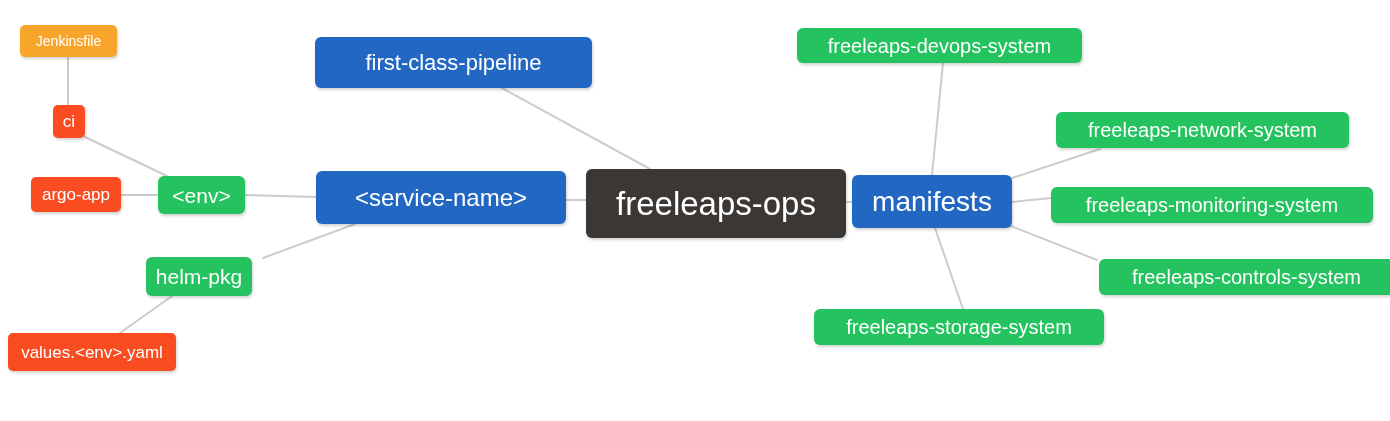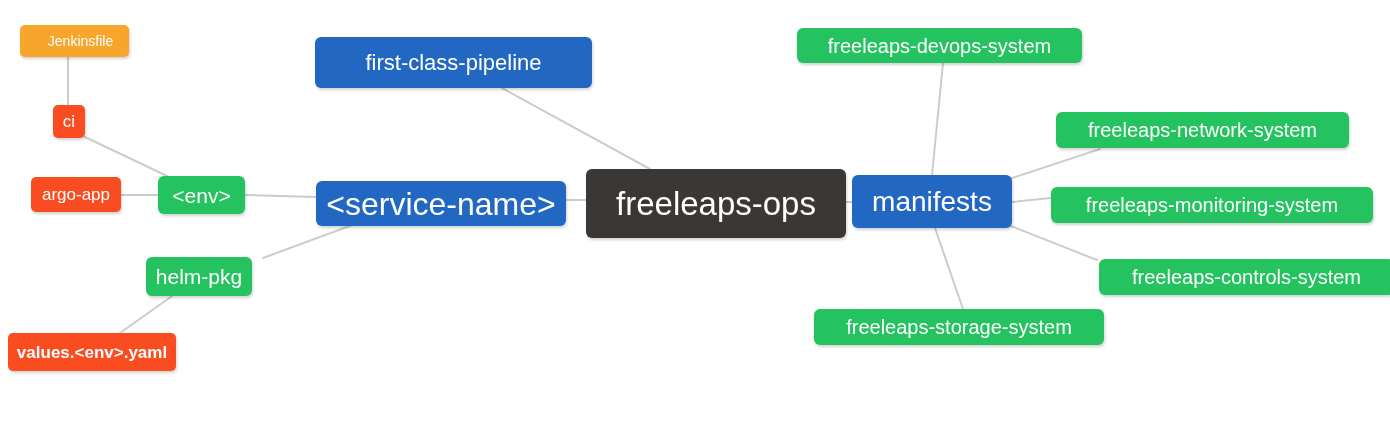--- a/index.html
+++ b/index.html
@@ -27,28 +27,28 @@
     align-items: center;
     justify-content: center;
     color: #ffffff;
     border-radius: 6px;
     white-space: nowrap;
     box-shadow: 1px 2px 3px rgba(0,0,0,0.18);
     cursor: default;
     line-height: 1;
   }
   
-  .n-jenkinsfile        { left: 20px;   top: 25px;  width: 97px;  height: 32px; font-size: 14px; border-radius: 5px; padding-left: 12px; }
+  .n-jenkinsfile        { left: 20px;   top: 25px;  width: 97px;  height: 32px; font-size: 14px; border-radius: 5px; }
   .n-ci                 { left: 53px;   top: 105px; width: 32px;  height: 33px; font-size: 17px; border-radius: 5px; }
   .n-argo-app           { left: 31px;   top: 177px; width: 90px;  height: 35px; font-size: 17px; border-radius: 5px; }
   .n-env                { left: 158px;  top: 176px; width: 87px;  height: 38px; font-size: 21px; }
   .n-helm-pkg           { left: 146px;  top: 257px; width: 106px; height: 39px; font-size: 21px; }
   .n-values-env-yaml    { left: 8px;    top: 333px; width: 168px; height: 38px; font-size: 17px; border-radius: 5px; }
   .n-first-class-pipeline { left: 315px; top: 37px; width: 277px; height: 51px; font-size: 22px; }
-  .n-service-name       { left: 316px;  top: 171px; width: 250px; height: 45px; font-size: 32px; margin-top: 10px; }
+  .n-service-name       { left: 316px;  top: 171px; width: 250px; height: 53px; font-size: 24px; }
   .n-freeleaps-ops      { left: 586px;  top: 169px; width: 260px; height: 69px; font-size: 33px; }
   .n-manifests          { left: 852px;  top: 175px; width: 160px; height: 53px; font-size: 28px; }
   .n-devops-system      { left: 797px;  top: 28px;  width: 285px; height: 35px; font-size: 20px; }
   .n-network-system     { left: 1056px; top: 112px; width: 293px; height: 36px; font-size: 20px; }
   .n-monitoring-system  { left: 1051px; top: 187px; width: 322px; height: 36px; font-size: 20px; }
   .n-controls-system    { left: 1059px; top: 259px; width: 295px; height: 36px; font-size: 20px; margin-left: 40px; }
   .n-storage-system     { left: 814px;  top: 309px; width: 290px; height: 36px; font-size: 20px; }
 </style>
 </head>
 <body>
@@ -70,21 +70,21 @@
     <line x1="1012" y1="202" x2="1051" y2="198" style="stroke: rgb(204, 204, 204);"></line>
     <line x1="1011" y1="226" x2="1097" y2="260" style="stroke: rgb(204, 204, 204);"></line>
     <line x1="935" y1="228" x2="963" y2="309" style="stroke: rgb(204, 204, 204);"></line>
   </svg>
 
   <div class="node n-jenkinsfile" style="background: rgb(248, 165, 44);">Jenkinsfile</div>
   <div class="node n-ci" style="background: rgb(249, 77, 33);">ci</div>
   <div class="node n-argo-app" style="background: rgb(249, 77, 33);">argo-app</div>
   <div class="node n-env" style="background: rgb(37, 195, 96);">&lt;env&gt;</div>
   <div class="node n-helm-pkg" style="background: rgb(37, 195, 96);">helm-pkg</div>
-  <div class="node n-values-env-yaml" style="background: rgb(249, 77, 33); font-weight: bold;">values.&lt;env&gt;.yaml</div>
+  <div class="node n-values-env-yaml" style="background: rgb(249, 77, 33);">values.&lt;env&gt;.yaml</div>
   <div class="node n-first-class-pipeline" style="background: rgb(34, 104, 195);">first-class-pipeline</div>
   <div class="node n-service-name" style="background: rgb(34, 104, 195);">&lt;service-name&gt;</div>
   <div class="node n-freeleaps-ops" style="background: rgb(59, 55, 53);">freeleaps-ops</div>
   <div class="node n-manifests" style="background: rgb(34, 104, 195);">manifests</div>
   <div class="node n-devops-system" style="background: rgb(37, 195, 96);">freeleaps-devops-system</div>
   <div class="node n-network-system" style="background: rgb(37, 195, 96);">freeleaps-network-system</div>
   <div class="node n-monitoring-system" style="background: rgb(37, 195, 96);">freeleaps-monitoring-system</div>
   <div class="node n-controls-system" style="background: rgb(37, 195, 96);">freeleaps-controls-system</div>
   <div class="node n-storage-system" style="background: rgb(37, 195, 96);">freeleaps-storage-system</div>
 

